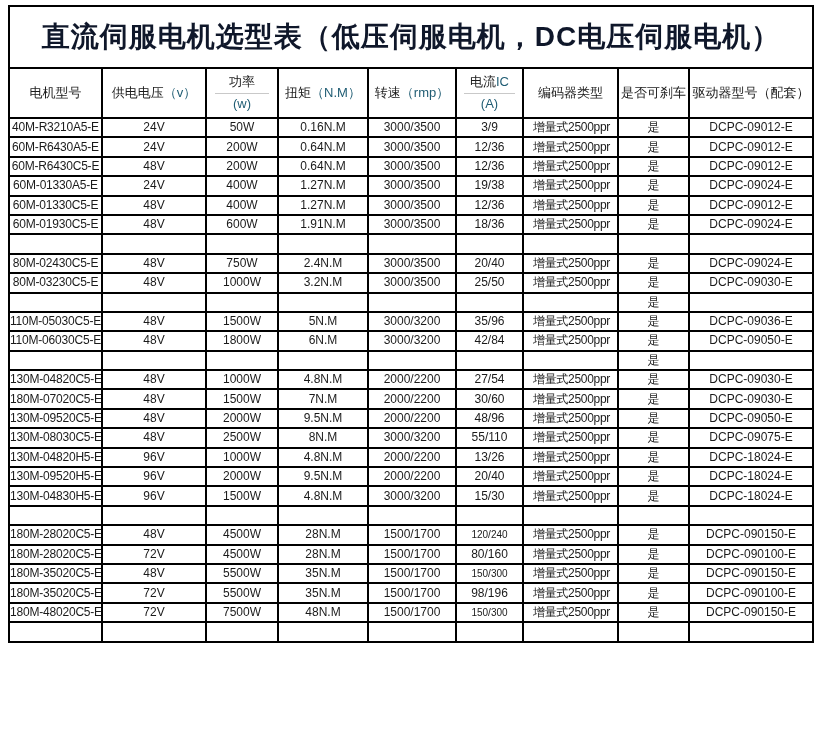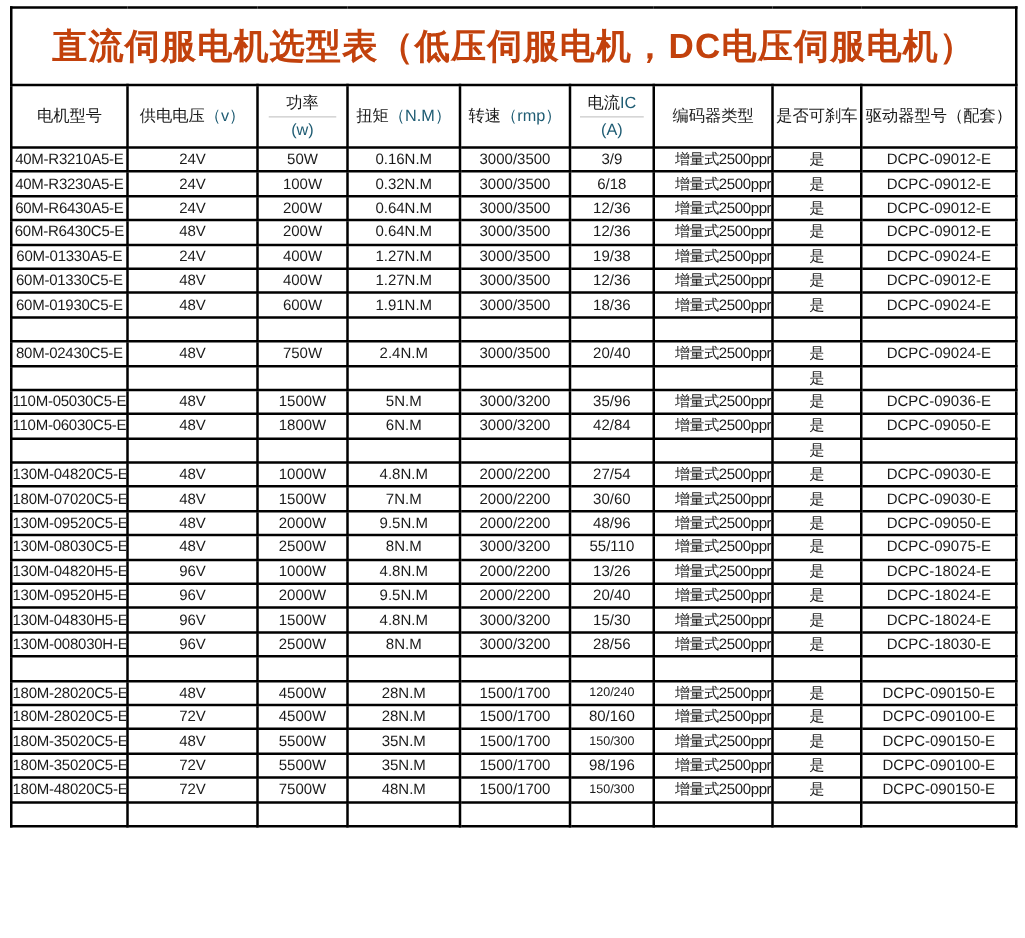--- a/index.html
+++ b/index.html
@@ -29,42 +29,42 @@
     overflow:hidden;
     white-space:nowrap;
     text-align:center;
     vertical-align:middle;
   }
   tr.title-row td{
     height:60px;
     font-size:28px;
     font-weight:700;
     letter-spacing:1px;
-    color:#c2410c;
+    color:#0f172a;
   }
   tr.header-row th{
     height:48px;
     font-size:13px;
     font-weight:400;
     line-height:1.25;
   }
   .h-unit,.h-sub{color:var(--accent);}
   .h-divider{
     width:78%;
     margin:2px auto;
     border-top:1px solid #c9c9c9;
     height:0;
   }
   tbody td{
     height:17.4px;
     font-size:12px;
     line-height:17px;
   }
   tbody td.col-encoder{
-    text-align:right;
+    text-align:center;
     padding-left:2px;
     letter-spacing:-0.3px;
   }
   tbody td.small-num{font-size:10px;}
   tbody td.col-model{letter-spacing:-0.2px;}
 </style>
 </head>
 <body>
 
 <div class="page">
@@ -124,31 +124,20 @@
           <td class="col-voltage">24V</td>
           <td class="col-power">50W</td>
           <td class="col-torque">0.16N.M</td>
           <td class="col-speed">3000/3500</td>
           <td class="col-current">3/9</td>
           <td class="col-encoder">增量式2500ppr</td>
           <td class="col-brake">是</td>
           <td class="col-driver">DCPC-09012-E</td>
         </tr>
         <tr>
-          <td class="col-model">40M-R3230A5-E</td>
-          <td class="col-voltage">24V</td>
-          <td class="col-power">100W</td>
-          <td class="col-torque">0.32N.M</td>
-          <td class="col-speed">3000/3500</td>
-          <td class="col-current">6/18</td>
-          <td class="col-encoder">增量式2500ppr</td>
-          <td class="col-brake">是</td>
-          <td class="col-driver">DCPC-09012-E</td>
-        </tr>
-        <tr>
           <td class="col-model">60M-R6430A5-E</td>
           <td class="col-voltage">24V</td>
           <td class="col-power">200W</td>
           <td class="col-torque">0.64N.M</td>
           <td class="col-speed">3000/3500</td>
           <td class="col-current">12/36</td>
           <td class="col-encoder">增量式2500ppr</td>
           <td class="col-brake">是</td>
           <td class="col-driver">DCPC-09012-E</td>
         </tr>
@@ -212,20 +201,31 @@
           <td class="col-voltage">48V</td>
           <td class="col-power">750W</td>
           <td class="col-torque">2.4N.M</td>
           <td class="col-speed">3000/3500</td>
           <td class="col-current">20/40</td>
           <td class="col-encoder">增量式2500ppr</td>
           <td class="col-brake">是</td>
           <td class="col-driver">DCPC-09024-E</td>
         </tr>
         <tr>
+          <td class="col-model">80M-03230C5-E</td>
+          <td class="col-voltage">48V</td>
+          <td class="col-power">1000W</td>
+          <td class="col-torque">3.2N.M</td>
+          <td class="col-speed">3000/3500</td>
+          <td class="col-current">25/50</td>
+          <td class="col-encoder">增量式2500ppr</td>
+          <td class="col-brake">是</td>
+          <td class="col-driver">DCPC-09030-E</td>
+        </tr>
+        <tr>
           <td class="col-model"></td>
           <td class="col-voltage"></td>
           <td class="col-power"></td>
           <td class="col-torque"></td>
           <td class="col-speed"></td>
           <td class="col-current"></td>
           <td class="col-encoder"></td>
           <td class="col-brake">是</td>
           <td class="col-driver"></td>
         </tr>
@@ -331,31 +331,20 @@
         <tr>
           <td class="col-model">130M-04830H5-E</td>
           <td class="col-voltage">96V</td>
           <td class="col-power">1500W</td>
           <td class="col-torque">4.8N.M</td>
           <td class="col-speed">3000/3200</td>
           <td class="col-current">15/30</td>
           <td class="col-encoder">增量式2500ppr</td>
           <td class="col-brake">是</td>
           <td class="col-driver">DCPC-18024-E</td>
-        </tr>
-        <tr>
-          <td class="col-model">130M-008030H-E</td>
-          <td class="col-voltage">96V</td>
-          <td class="col-power">2500W</td>
-          <td class="col-torque">8N.M</td>
-          <td class="col-speed">3000/3200</td>
-          <td class="col-current">28/56</td>
-          <td class="col-encoder">增量式2500ppr</td>
-          <td class="col-brake">是</td>
-          <td class="col-driver">DCPC-18030-E</td>
         </tr>
         <tr>
           <td class="col-model"></td>
           <td class="col-voltage"></td>
           <td class="col-power"></td>
           <td class="col-torque"></td>
           <td class="col-speed"></td>
           <td class="col-current"></td>
           <td class="col-encoder"></td>
           <td class="col-brake"></td>

